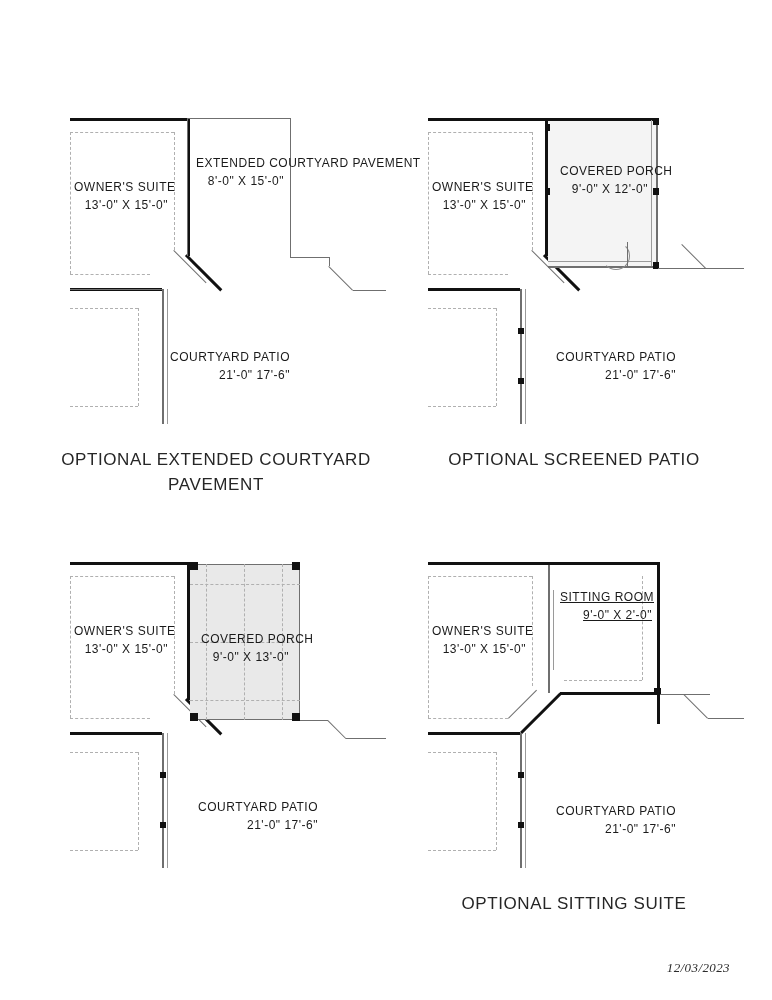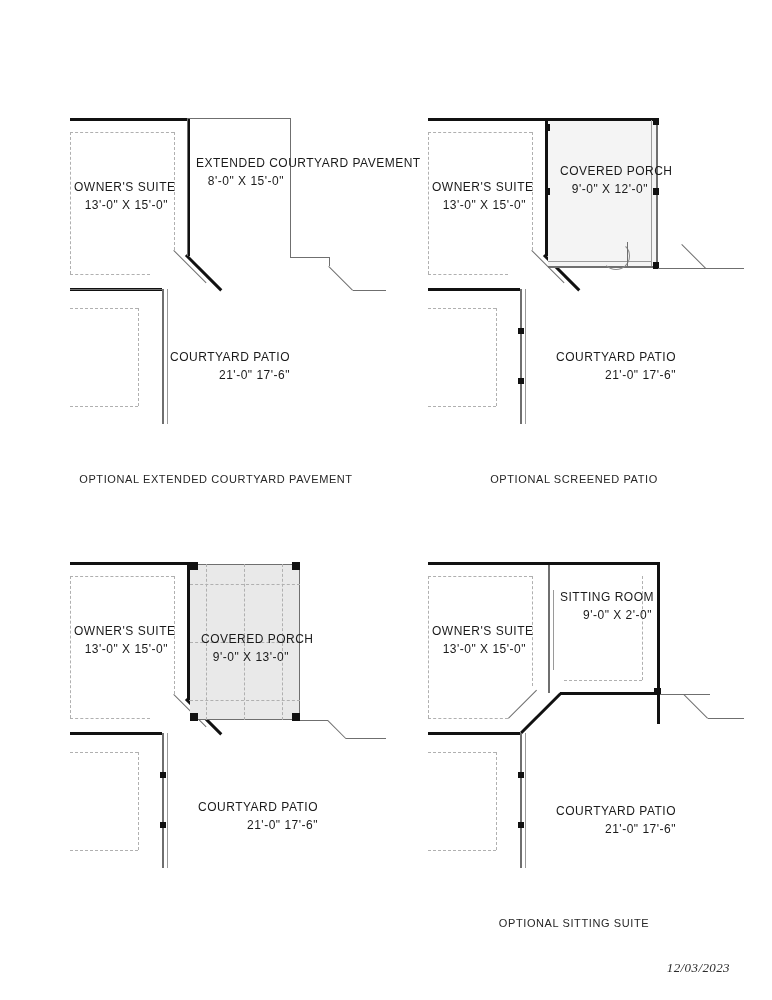--- a/index.html
+++ b/index.html
@@ -32,26 +32,25 @@
     top: 0;
     width: 340px;
     height: 350px;
   }
   .caption {
     position: absolute;
     left: 0;
     width: 340px;
     top: 352px;
     text-align: center;
-    font-size: 11px;
+    font-size: 17px;
     letter-spacing: 0.6px;
     color: #262626;
     line-height: 1.45;
     font-family: "Liberation Sans", sans-serif;
-    margin-top: 24px;
   }
 
   
   #panel-extended-courtyard { left: 46px;  top: 96px; }
   #panel-screened-porch     { left: 404px; top: 96px; }
   #panel-covered-porch      { left: 46px;  top: 540px; }
   #panel-sitting-room       { left: 404px; top: 540px; }
 
   
   .wall {
@@ -331,21 +330,21 @@
       <div class="post" style="left:114px; top:232px; width:6px; height:6px;"></div>
       <div class="post" style="left:114px; top:282px; width:6px; height:6px;"></div>
       <div class="dash-h" style="left:24px; top:212px; width:68px;"></div>
       <div class="dash-v" style="left:92px; top:212px; height:98px;"></div>
       <div class="dash-h" style="left:24px; top:310px; width:68px;"></div>
 
       <div class="roomlabel" style="left:28px; top:82px; width:94px;">
         <span>OWNER'S SUITE</span>
         <span class="dim">13'-0" X 15'-0"</span>
       </div>
-      <div class="roomlabel" style="left:156px; top:48px; width:92px;">
+      <div class="roomlabel" style="left:156px; top:48px; width:92px;text-decoration:underline;">
         <span>SITTING ROOM</span>
         <span class="dim">9'-0" X  2'-0"</span>
       </div>
       <div class="roomlabel" style="left:148px; top:262px; width:124px;">
         <span>COURTYARD PATIO</span>
         <span class="dim">21'-0" 17'-6"</span>
       </div>
     </div>
     <div class="caption">OPTIONAL SITTING SUITE</div>
   </div>

